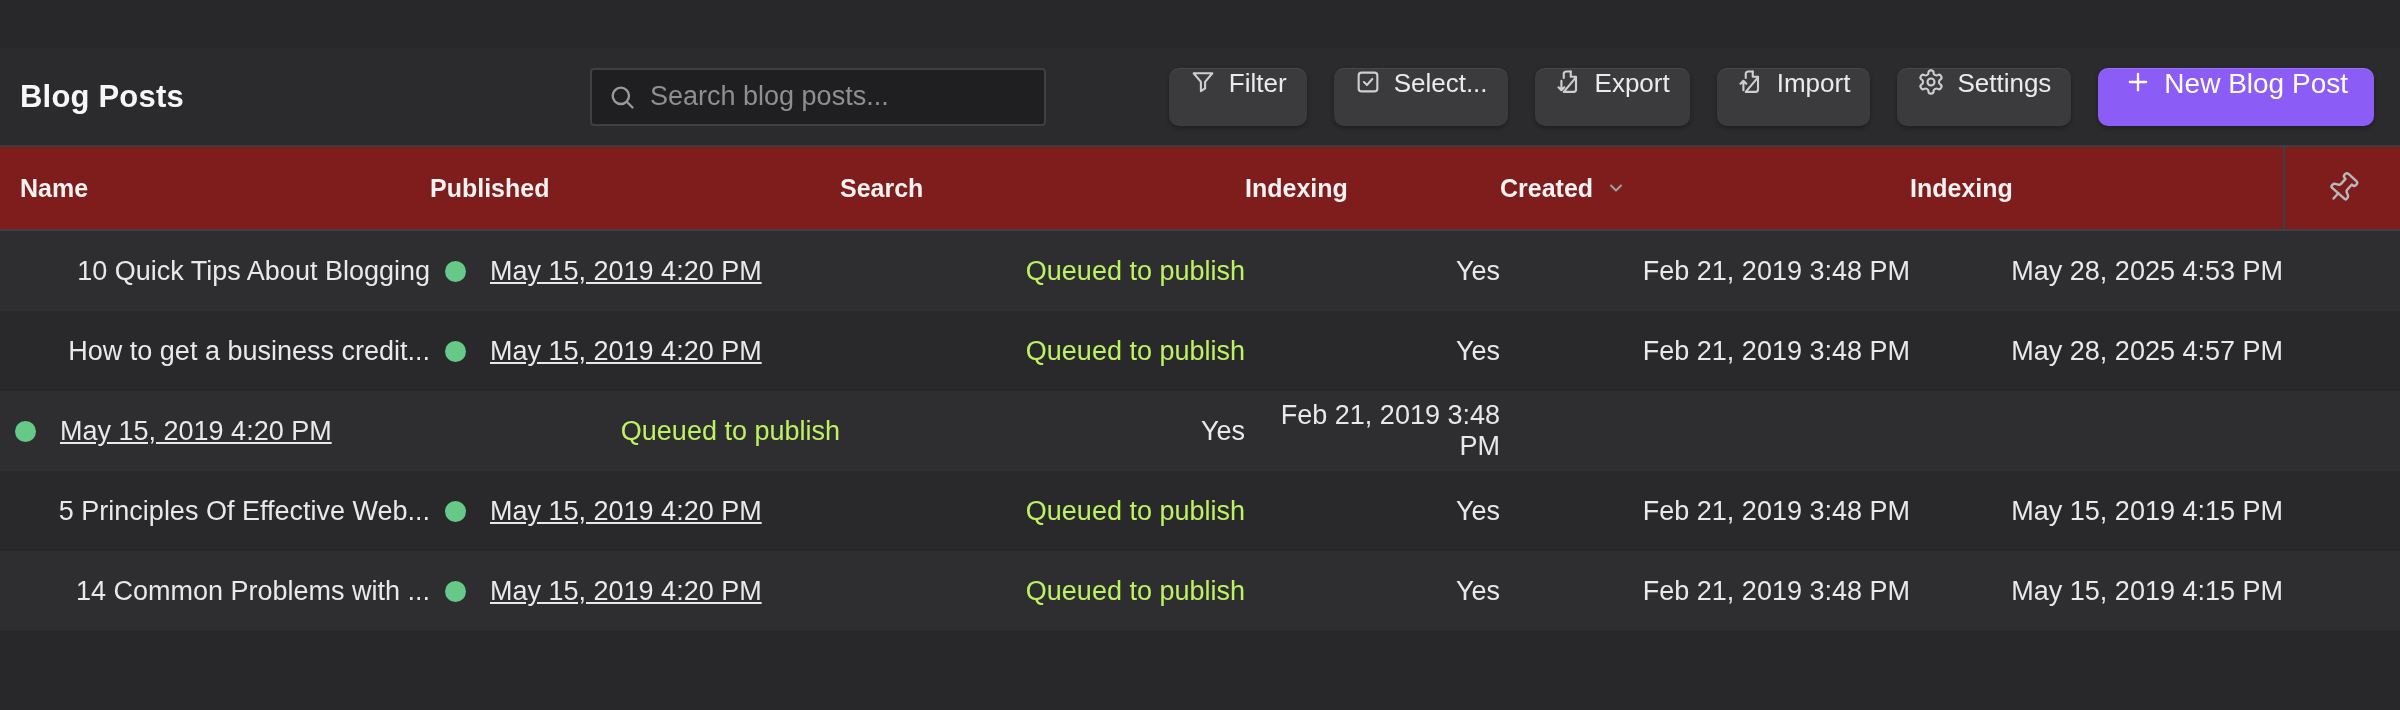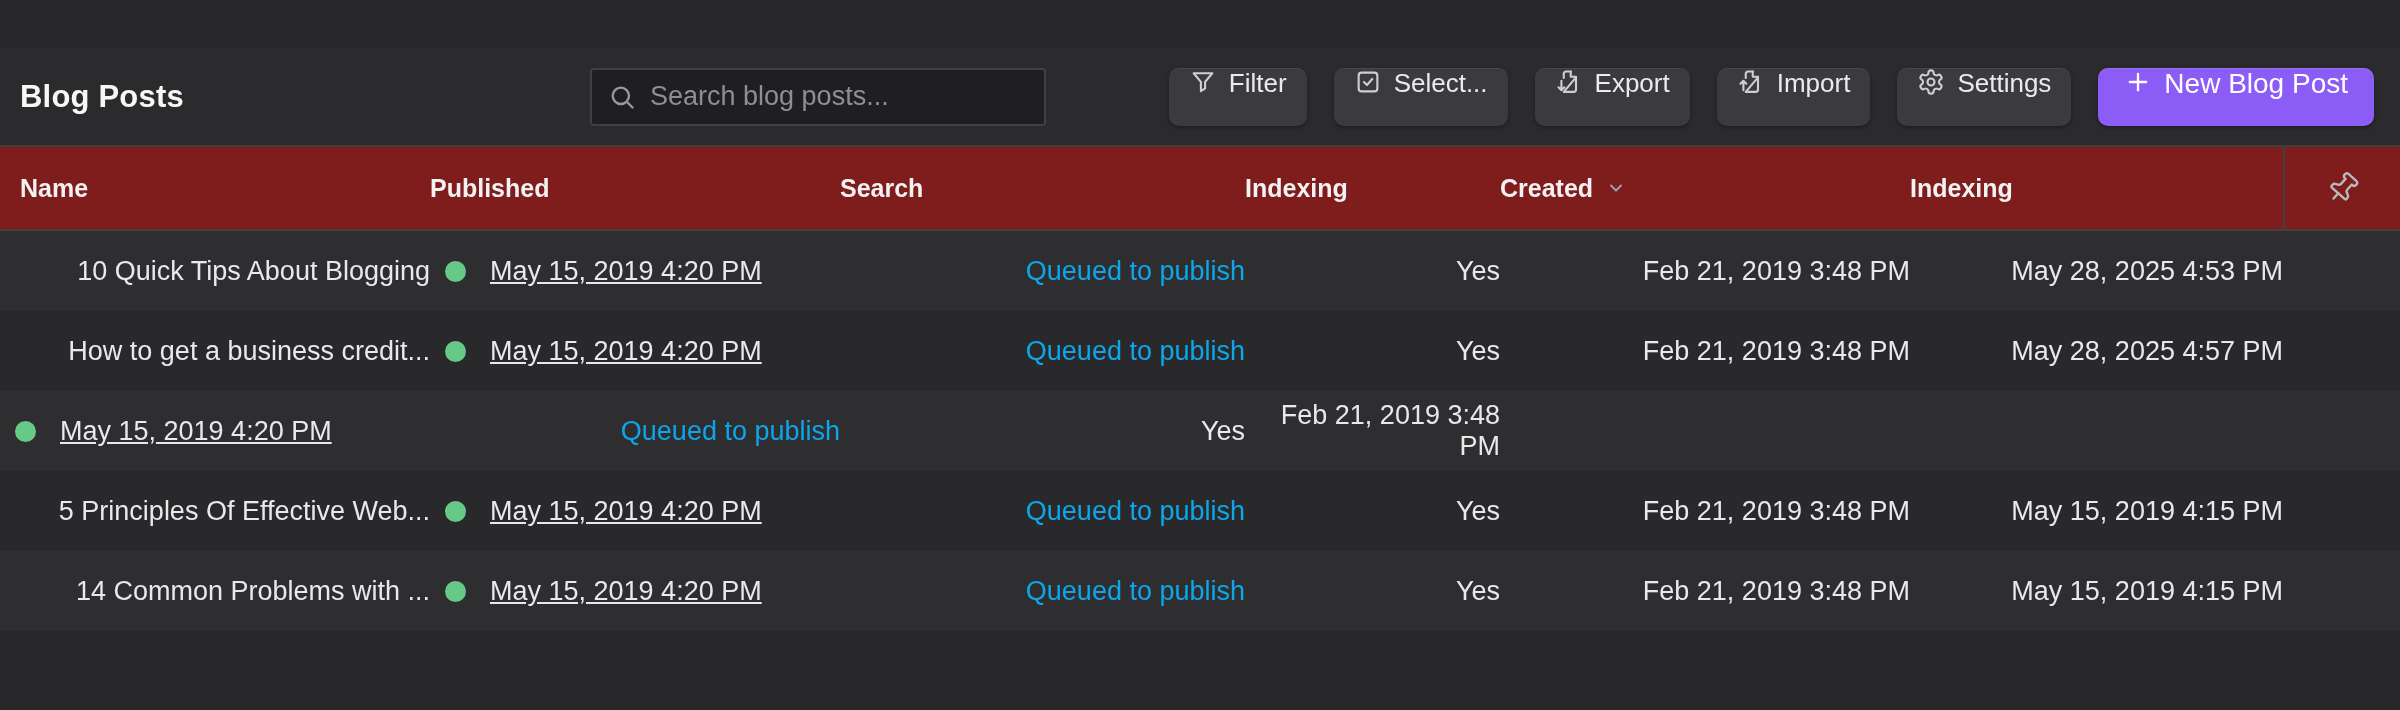--- a/index.html
+++ b/index.html
@@ -84,21 +84,21 @@
   .row { height:80px; font-size:27px; color:#e9e9eb; cursor:pointer;text-align:right; }
   .row:nth-child(odd)  { background:#2e2e30; }
   .row:nth-child(even) { background:#29292b; }
   .cell-name {
     padding-left:20px; white-space:nowrap; overflow:hidden;
   }
   .cell-published { display:flex; align-items:center; gap:24px; padding-left:15px;text-decoration:underline; }
   .dot {
     width:21px; height:21px; border-radius:50%; background:#66c987; flex:0 0 auto;
   }
-  .cell-status { color:#0ea5e9; }
+  .cell-status { color:#bef264; }
   .cell-status span { cursor:pointer; }
 </style>
 </head>
 <body>
 
 <div class="topbar">
   <div class="page-title">Blog Posts</div>
 
   <div class="search-wrap">
     <svg viewBox="0 0 24 24">

